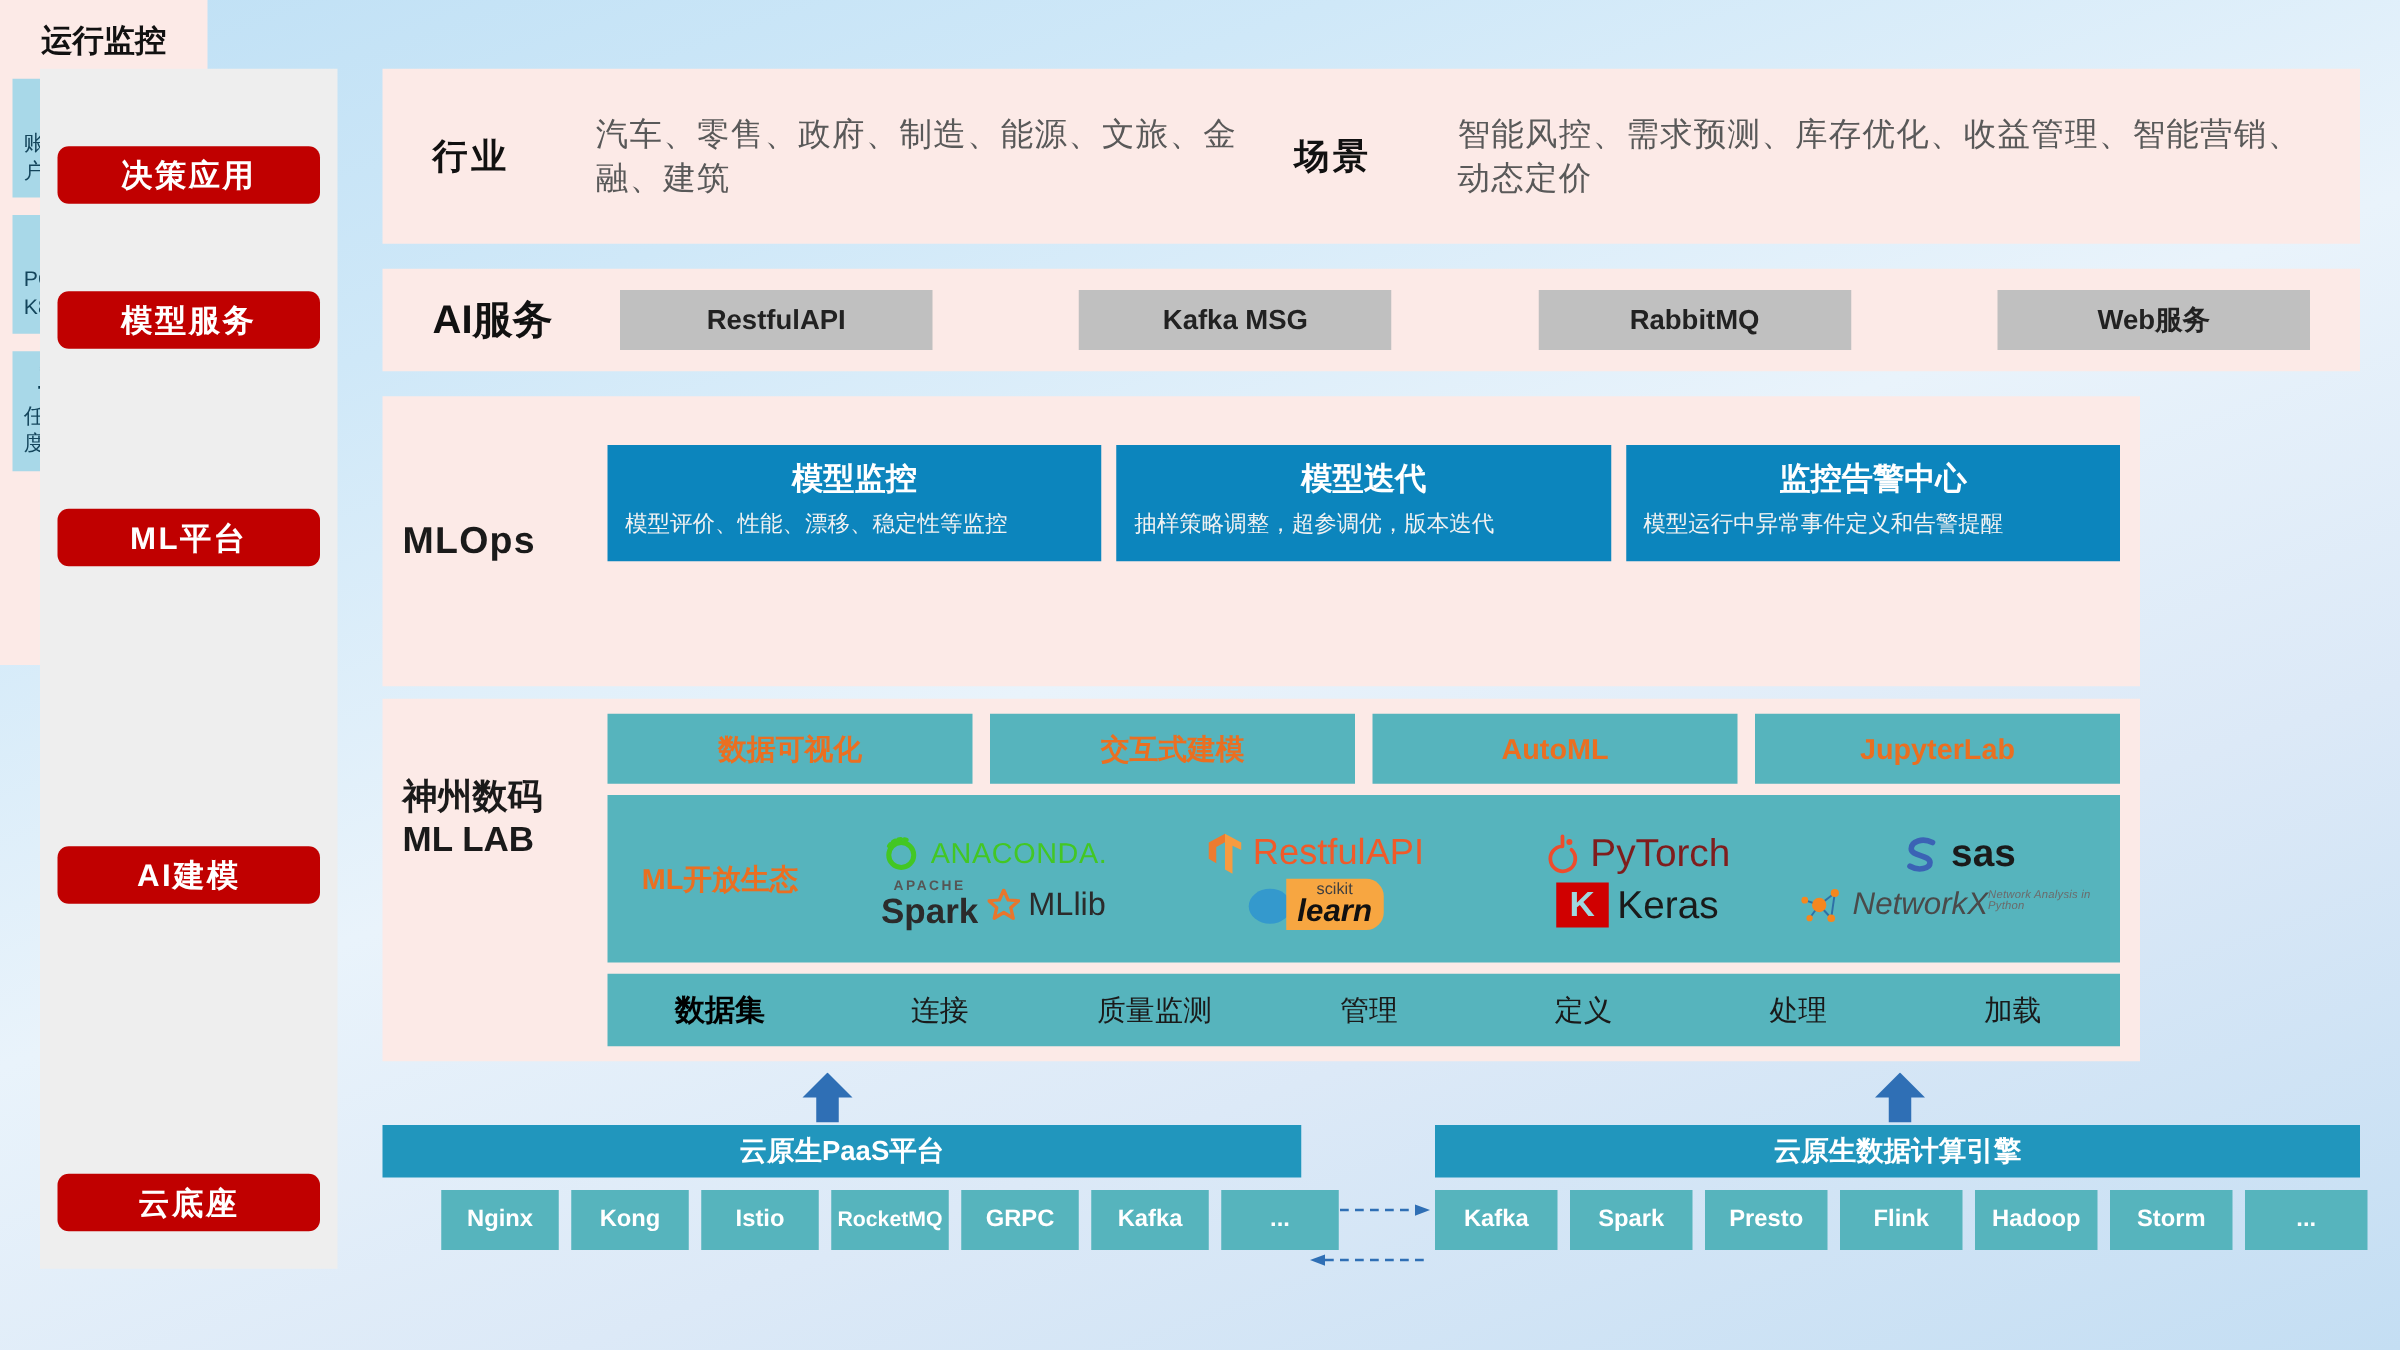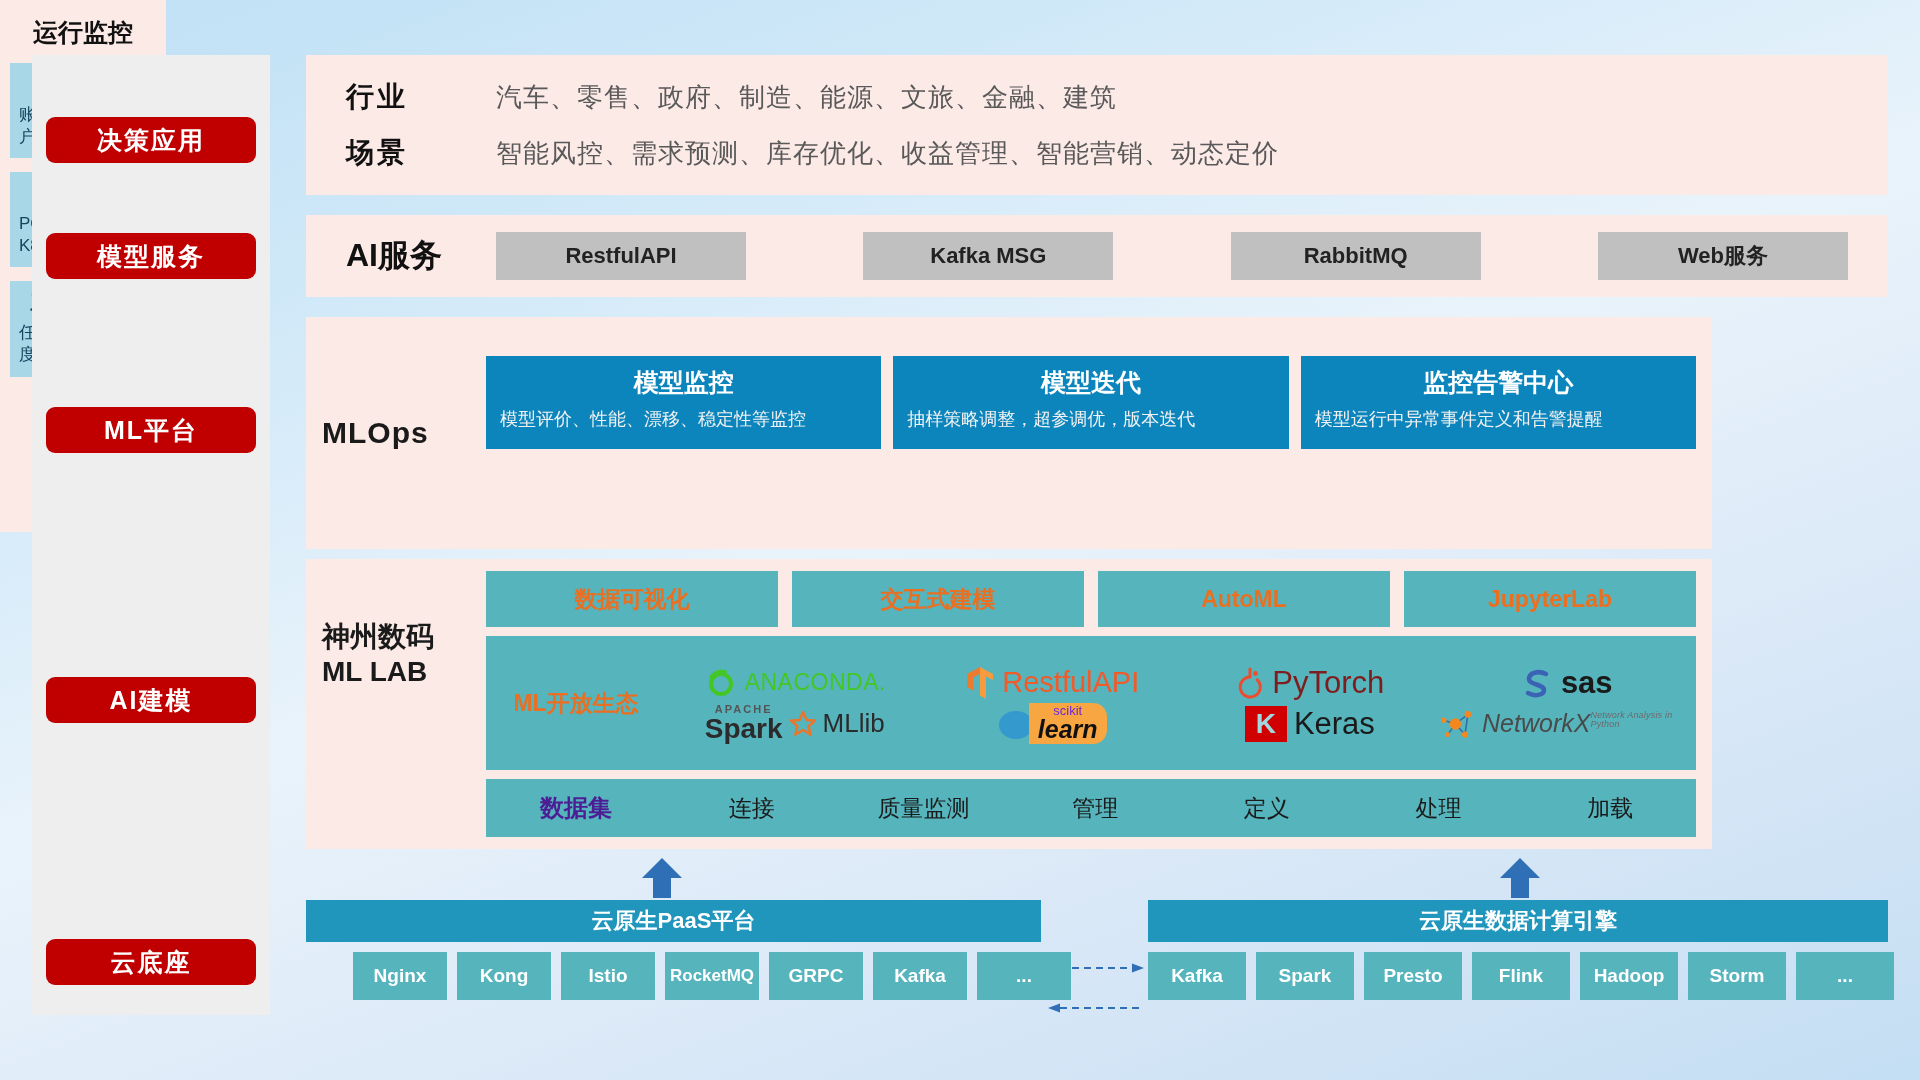--- a/index.html
+++ b/index.html
@@ -40,21 +40,21 @@
   }
   .band-label {
     position: absolute;
     font-weight: bold; color: #1a1a1a;
     display: flex; flex-direction: column; justify-content: center;
   }
 
   
   #band-apps { left: 306px; top: 55px; width: 1582px; height: 140px; }
   #apps-rows { position: absolute; left: 0; top: 0; width: 100%; height: 100%;
-               display: flex; flex-direction: column; justify-content: center; gap: 18px; padding: 0 40px; }
+               display: flex; justify-content: center; gap: 18px; padding: 0 40px; }
   .apps-row { display: flex; align-items: center; }
   .apps-key { width: 150px; font-size: 28px; font-weight: bold; color: #111; letter-spacing: 3px; }
   .apps-val { font-size: 26px; color: #595959; letter-spacing: 1px; }
 
   
   #band-svc { left: 306px; top: 215px; width: 1582px; height: 82px; display: flex; align-items: center; padding: 0 40px; }
   #svc-label { width: 150px; font-size: 32px; font-weight: bold; color: #111; }
   #svc-chips { flex: 1; display: flex; gap: 0; justify-content: space-between; }
   .svc-chip {
     width: 250px; height: 48px; background: #c0c0c0;
@@ -95,21 +95,21 @@
     display: flex; align-items: center; position: relative;
   }
   #eco-key { width: 180px; text-align: center; color: #ea6f21; font-size: 23px; font-weight: bold; }
   #eco-logos { flex: 1; display: grid; grid-template-columns: repeat(4, 1fr); grid-template-rows: 1fr 1fr; align-items: center; justify-items: center; }
   .logo-cell { display: flex; align-items: center; gap: 7px; }
   .logo-txt { font-size: 27px; }
   #ai-data {
     margin-top: 9px; height: 58px; background: #56b4bd;
     display: flex; align-items: center;
   }
-  #data-key { width: 180px; text-align: center; color: #4c1d95; font-size: 24px; font-weight: bold; }
+  #data-key { width: 180px; text-align: center; color: #000000; font-size: 24px; font-weight: bold; }
   .data-item { flex: 1; text-align: center; font-size: 23px; color: #1a1a1a; }
 
   
   #band-mon { left: 1722px; top: 317px; width: 166px; height: 532px; background: #fceae7; }
   #mon-title { text-align: center; font-size: 25px; font-weight: bold; color: #111; padding-top: 16px; }
   .mon-card {
     margin: 14px 10px 0; background: #a8d8e8; padding: 8px 9px 10px;
   }
   .mon-card h5 { font-size: 21px; font-weight: bold; color: #0a3d55; text-align: center; margin-bottom: 5px; }
   .mon-card p { font-size: 17px; line-height: 1.3; color: #14455c; }
@@ -265,21 +265,21 @@
               <path d="M13 1 L16.5 9 L25 9.6 L18.6 15.2 L20.6 23.6 L13 19 L5.4 23.6 L7.4 15.2 L1 9.6 L9.5 9 Z" fill="none" stroke="#e8762d" stroke-width="2.6" stroke-linejoin="round"></path>
             </svg>
             <span class="logo-txt" style="color:#2b2b2b;font-size:26px;">MLlib</span>
           </div>
 
           <div class="logo-cell">
             <svg width="40" height="34" viewBox="0 0 40 34">
               <ellipse cx="18" cy="18" rx="17" ry="14" fill="#3499cd"></ellipse>
             </svg>
             <span style="display:flex;flex-direction:column;align-items:center;background:#f7a641;padding:1px 9px 2px;border-radius:0 14px 14px 0;margin-left:-16px;line-height:1;">
-              <span style="font-size:13px;color:#6d28d9;">scikit</span>
+              <span style="font-size:13px;color:#404040;">scikit</span>
               <span style="font-size:25px;color:#111;font-style:italic;font-weight:bold;">learn</span>
             </span>
           </div>
 
           <div class="logo-cell">
             <span style="background:#d00000;color:#9fd8df;font-size:28px;font-weight:bold;padding:2px 11px;">K</span>
             <span class="logo-txt" style="color:#1a1a1a;font-size:31px;">Keras</span>
           </div>
 
           <div class="logo-cell">

